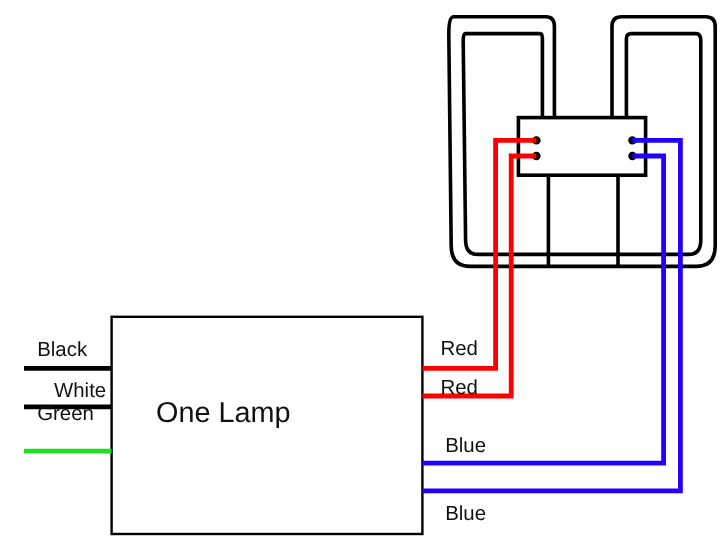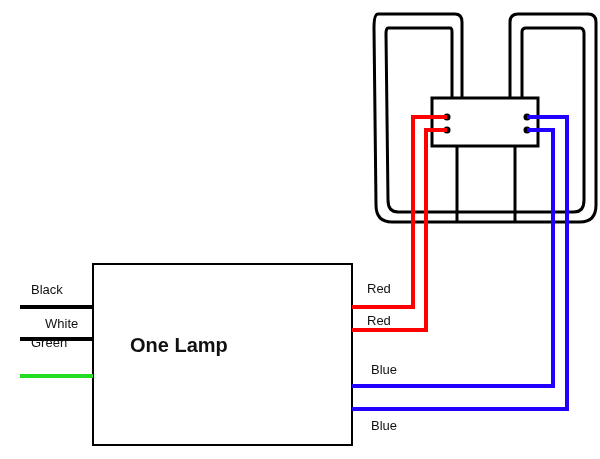--- a/index.html
+++ b/index.html
@@ -1,19 +1,19 @@
 <!DOCTYPE html>
 <html><head>
   <meta charset="utf-8">
   <style>
     html, body { margin: 0; padding: 0; background: #ffffff; }
     body { width: 600px; height: 459px; position: relative; overflow: hidden; font-family: "Liberation Sans", sans-serif; }
     svg { position: absolute; left: 0; top: 0; }
-    .lbl { position: absolute; font-size: 13px; color: #111; }
-    .title { position: absolute; left: 130px; top: 330px; font-size: 20px; font-weight: bold; line-height: 30px; color: #111; }
+    .lbl { position: absolute; font-size: 17px; color: #111; }
+    .title { position: absolute; left: 130px; top: 330px; font-size: 24px; font-weight: normal; line-height: 30px; color: #111; }
   </style>
 </head>
 <body>
 
 <svg width="600" height="459">
 
   <g fill="none" stroke="#000" stroke-width="3">
     <path d="M378,14 L455,14 Q462,14 462,22 L462,98 M510,98 L510,22 Q510,14 518,14 L588,14 Q596,14 596,22 L596,205 Q596,222 580,222 L392,222 Q376,222 376,205 L374,28 Q374,14 378,14"></path>
     <path d="M388,28 L450,28 Q452,28 452,32 L452,98 M522,98 L522,32 Q522,28 526,28 L580,28 Q584,28 584,34 L584,200 Q584,212 574,212 L398,212 Q388,212 388,200 L386,34 Q386,28 388,28"></path>
     <rect x="432" y="98" width="106" height="48" fill="#fff"></rect>

